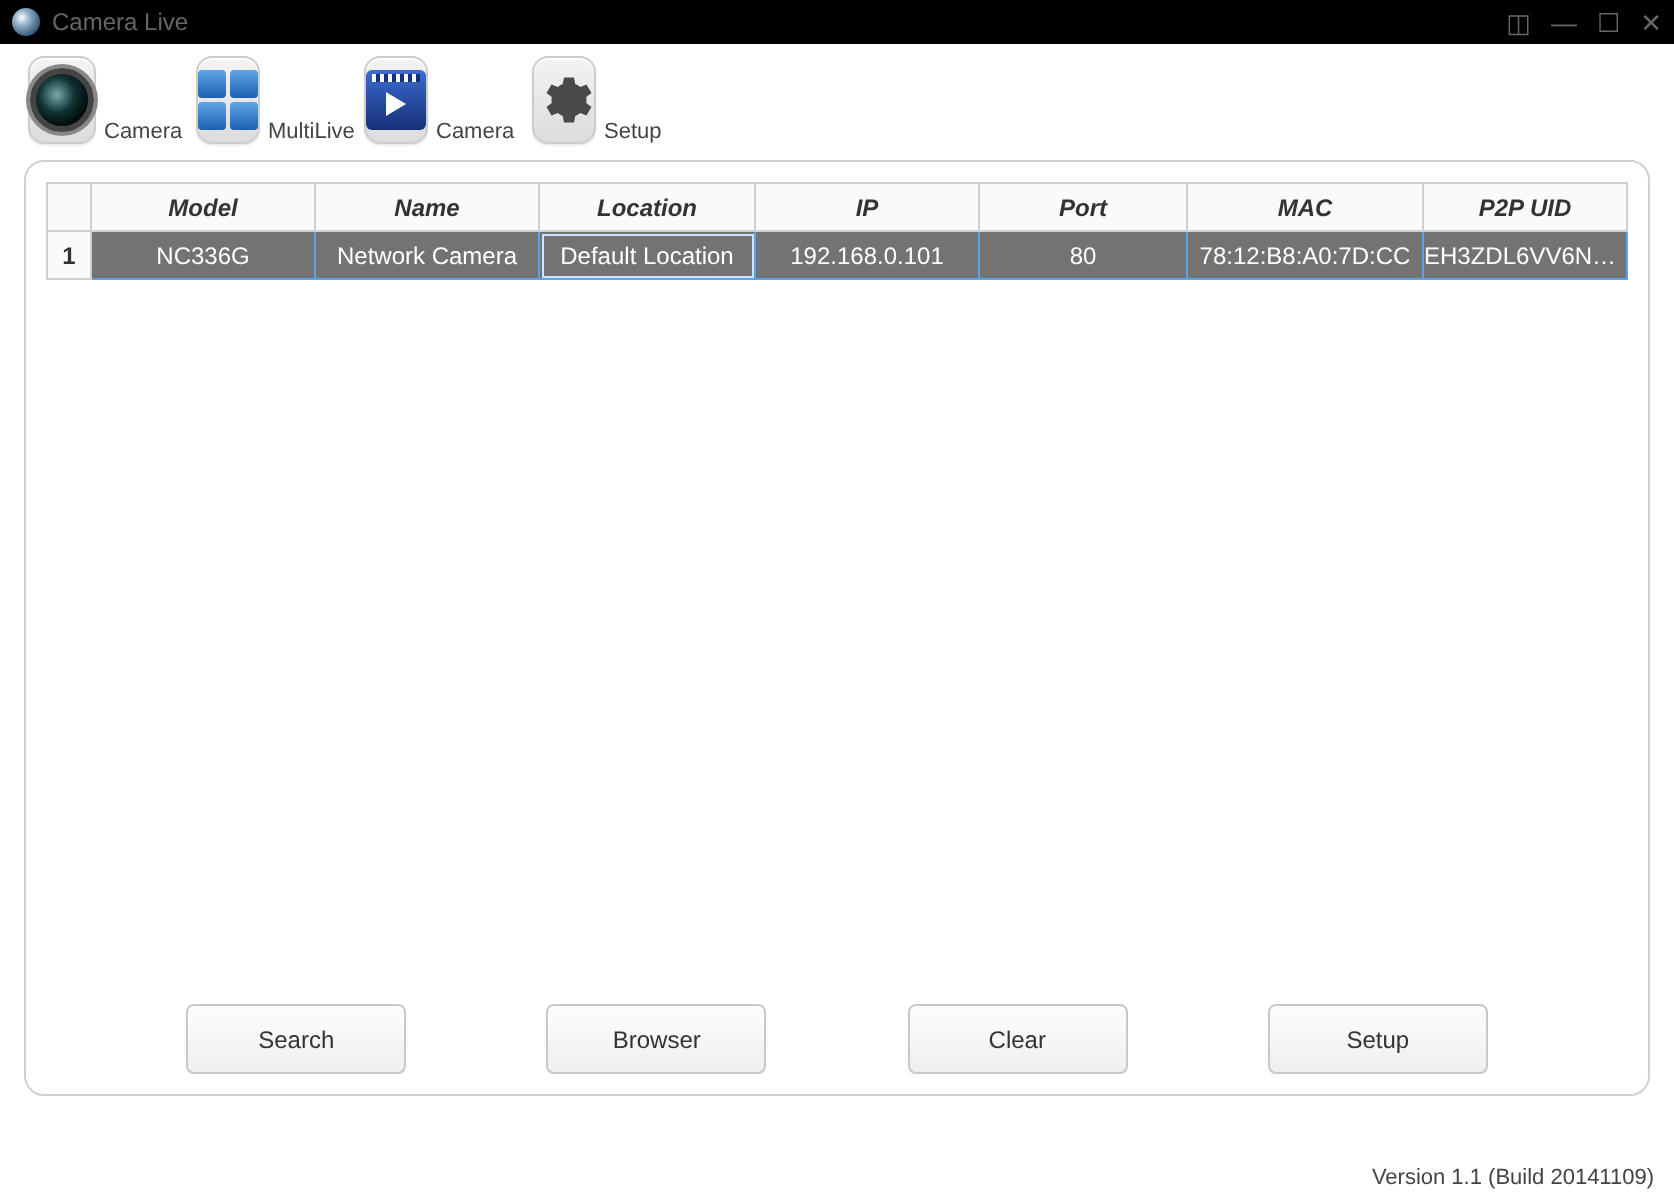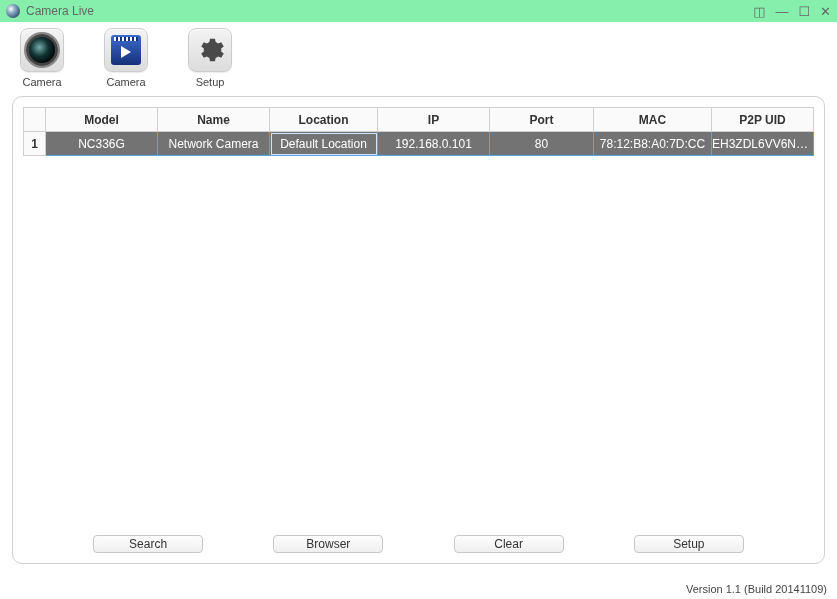--- a/index.html
+++ b/index.html
@@ -11,40 +11,40 @@
       height: 599px;
       overflow: hidden;
       position: relative;
       color: #333;
     }
     .titlebar {
       height: 22px;
       display: flex;
       align-items: center;
       padding: 0 6px;
-      background: #86efac;
+      background: #000000;
     }
     .titlebar .app-icon {
       width: 14px; height: 14px;
       border-radius: 50%;
       background: radial-gradient(circle at 35% 35%, #fff 0%, #8fb0c8 30%, #2a4a68 80%);
       margin-right: 6px;
     }
     .titlebar .title { color: #666; flex: 1; font-size: 12px; }
     .titlebar .winbtns { display: flex; gap: 10px; color: #666; }
     .titlebar .winbtns span { cursor: default; font-size: 13px; line-height: 13px; }
     .toolbar {
       display: flex;
       gap: 28px;
       padding: 6px 14px 8px 14px;
     }
     .toolbar .item {
       display: flex;
-      flex-direction: column;
-      align-items: center;
+      flex-direction: row;
+      align-items: flex-end;
       gap: 4px;
       cursor: pointer;
       width: 56px;
     }
     .toolbar .iconbox {
       width: 44px; height: 44px;
       border-radius: 8px;
       border: 1px solid #ccc;
       background: linear-gradient(#f3f3f3, #dcdcdc);
       display: flex; align-items: center; justify-content: center;
@@ -76,20 +76,21 @@
       height: 24px;
       font-size: 12px;
       overflow: hidden;
       white-space: nowrap;
       text-overflow: ellipsis;
     }
     th {
       background: #fafafa;
       font-weight: bold;
       color: #333;
+      font-style: italic;
     }
     .rownum {
       width: 22px;
       background: #fafafa;
       font-weight: bold;
       color: #333;
     }
     tr.selected td:not(.rownum) {
       background: #737373;
       color: #fff;
@@ -103,21 +104,21 @@
       position: absolute;
       bottom: 10px;
       left: 0; right: 0;
       display: flex;
       justify-content: space-around;
       padding: 0 70px;
       gap: 50px;
     }
     .btn {
       min-width: 110px;
-      height: 18px;
+      height: 35px;
       border: 1px solid #c8c8c8;
       border-radius: 4px;
       background: linear-gradient(#fdfdfd, #efefef);
       cursor: pointer;
       font-size: 12px;
       color: #333;
     }
     .statusbar {
       position: absolute;
       bottom: 4px; right: 10px;
@@ -149,20 +150,31 @@
     <span>✕</span>
   </div>
 </div>
 
 <div class="toolbar">
   <div class="item">
     <div class="iconbox">
         <div class="icon-camera"></div>
       </div>
     <div class="label">Camera</div>
+  </div>
+  <div class="item">
+    <div class="iconbox">
+        <div class="icon-grid">
+          <div></div>
+          <div></div>
+          <div></div>
+          <div></div>
+        </div>
+      </div>
+    <div class="label">MultiLive</div>
   </div>
   <div class="item">
     <div class="iconbox">
         <div class="icon-video"></div>
       </div>
     <div class="label">Camera</div>
   </div>
   <div class="item">
     <div class="iconbox">
         <div class="icon-gear">

